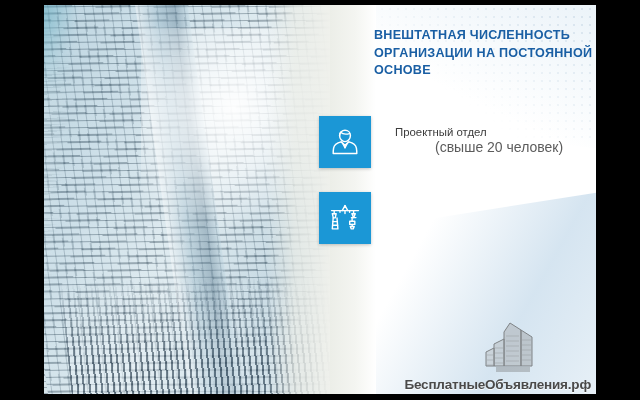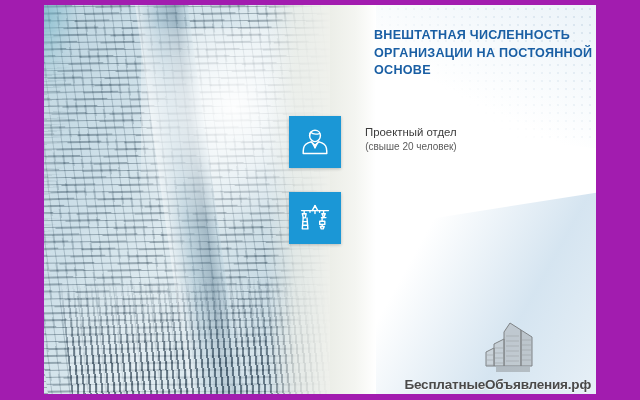--- a/index.html
+++ b/index.html
@@ -10,21 +10,21 @@
     overflow: hidden;
     background: #2b2b2b;
     font-family: "Liberation Sans", sans-serif;
   }
 
   
   #frame {
     position: relative;
     width: 640px;
     height: 400px;
-    background: #a21caf;
+    background: #000000;
   }
 
   
   #slide {
     position: absolute;
     left: 44px;
     top: 5px;
     width: 552px;
     height: 389px;
     background: #ffffff;
@@ -211,24 +211,23 @@
     font-size: 12.6px;
     font-weight: bold;
     line-height: 17.5px;
     letter-spacing: .25px;
     text-transform: uppercase;
   }
 
   
   .rows {
     position: absolute;
-    left: 245px;
+    left: 275px;
     top: 111px;
     width: 300px;
-    text-align: right;
   }
   .row {
     position: relative;
     display: flex;
     align-items: flex-start;
     height: 76px;
   }
   .icon-box {
     position: relative;
     flex: 0 0 auto;
@@ -246,23 +245,24 @@
     padding-top: 9px;
   }
   .row-label {
     color: #3c3c3c;
     font-size: 11.4px;
     line-height: 14.5px;
     white-space: pre-line;
   }
   .row-sub {
     color: #5c5c5c;
-    font-size: 10px;
+    font-size: 14px;
     line-height: 12px;
     margin-top: 1px;
+    margin-left: 40px;
   }
 
   
   .wm-logo {
     position: absolute;
     right: 54px;
     bottom: 18px;
     width: 62px;
     height: 56px;
     opacity: .72;

